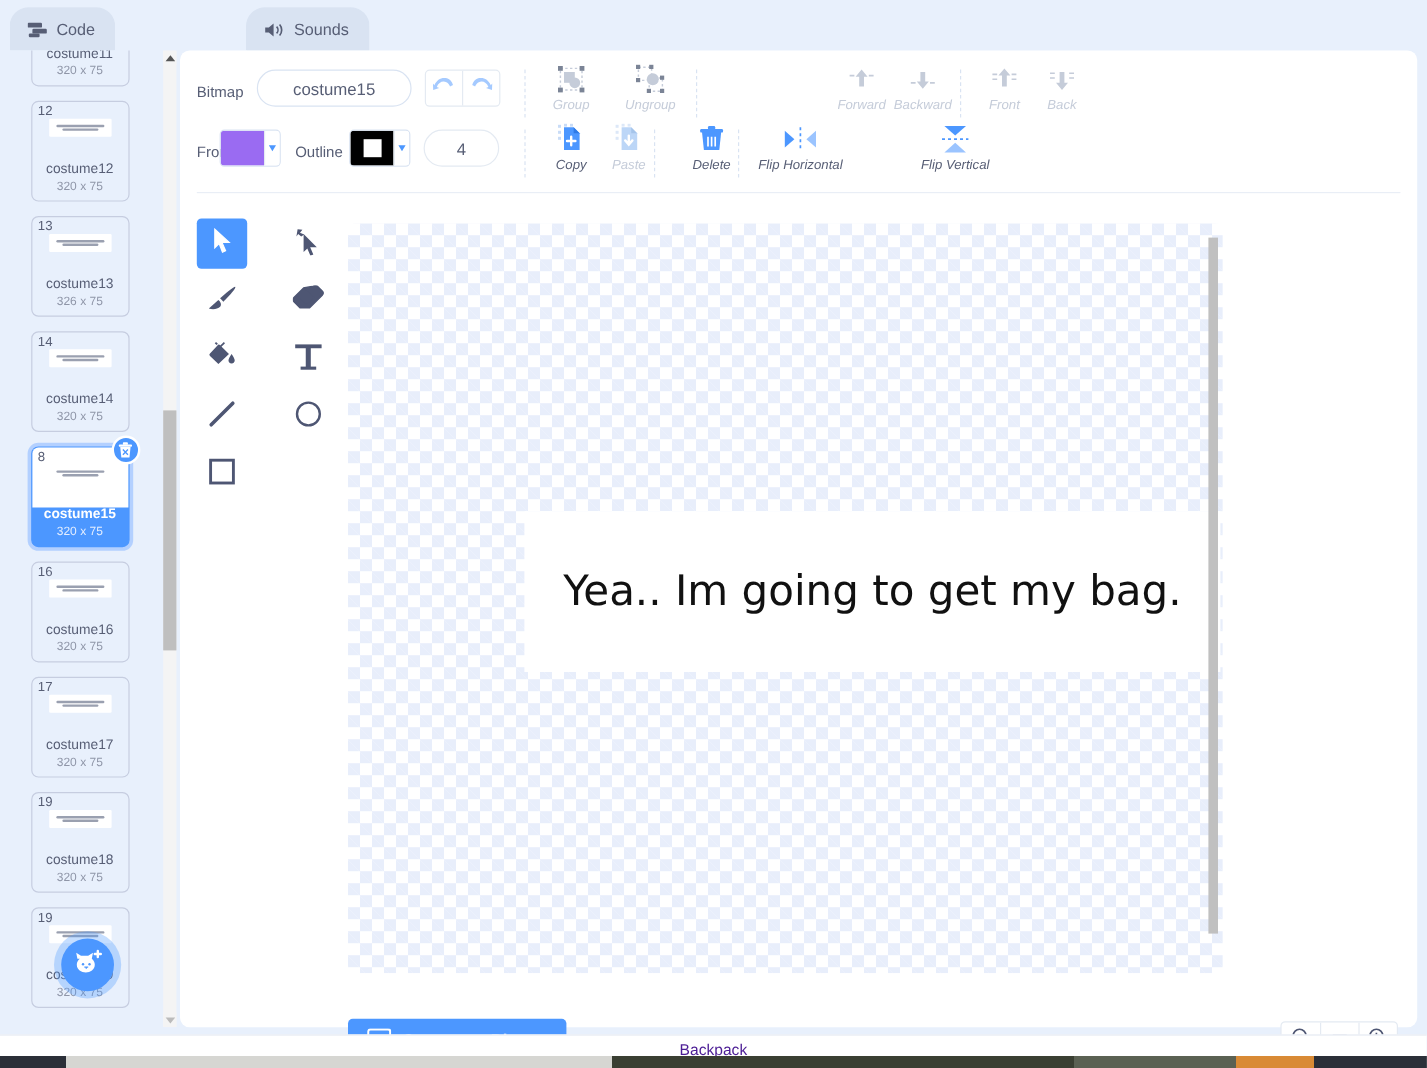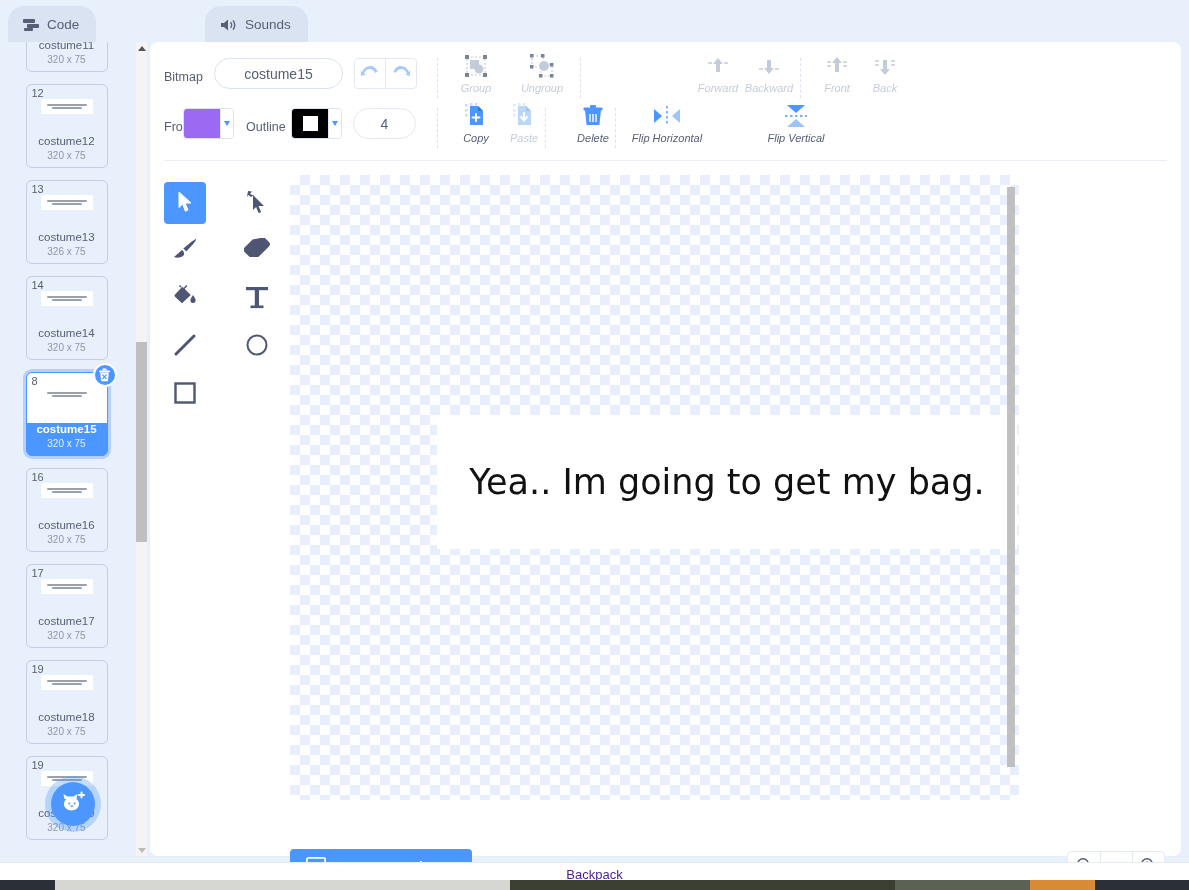--- a/index.html
+++ b/index.html
@@ -198,21 +198,21 @@
   .pal-grid { display: grid; grid-template-columns: 48px 48px; grid-gap: 0px 24px; }
   .pal-btn {
     width: 42px; height: 42px; border-radius: 4px;
     display: flex; align-items: center; justify-content: center; cursor: pointer;
     margin-bottom: 6px;
   }
   .pal-btn.active { background: #4c97ff; }
 
   
   .canvas-wrap {
-    position: absolute; left: 140px; top: 133px;
+    position: absolute; left: 140px; top: 144px;
     width: 729px; height: 625px;
     border-radius: 6px; overflow: hidden;
     background-color: #ffffff;
     background-image:
       linear-gradient(45deg, #e8eefb 25%, transparent 25%, transparent 75%, #e8eefb 75%),
       linear-gradient(45deg, #e8eefb 25%, transparent 25%, transparent 75%, #e8eefb 75%);
     background-size: 20px 20px;
     background-position: 0 0, 10px 10px;
     cursor: default;
   }

